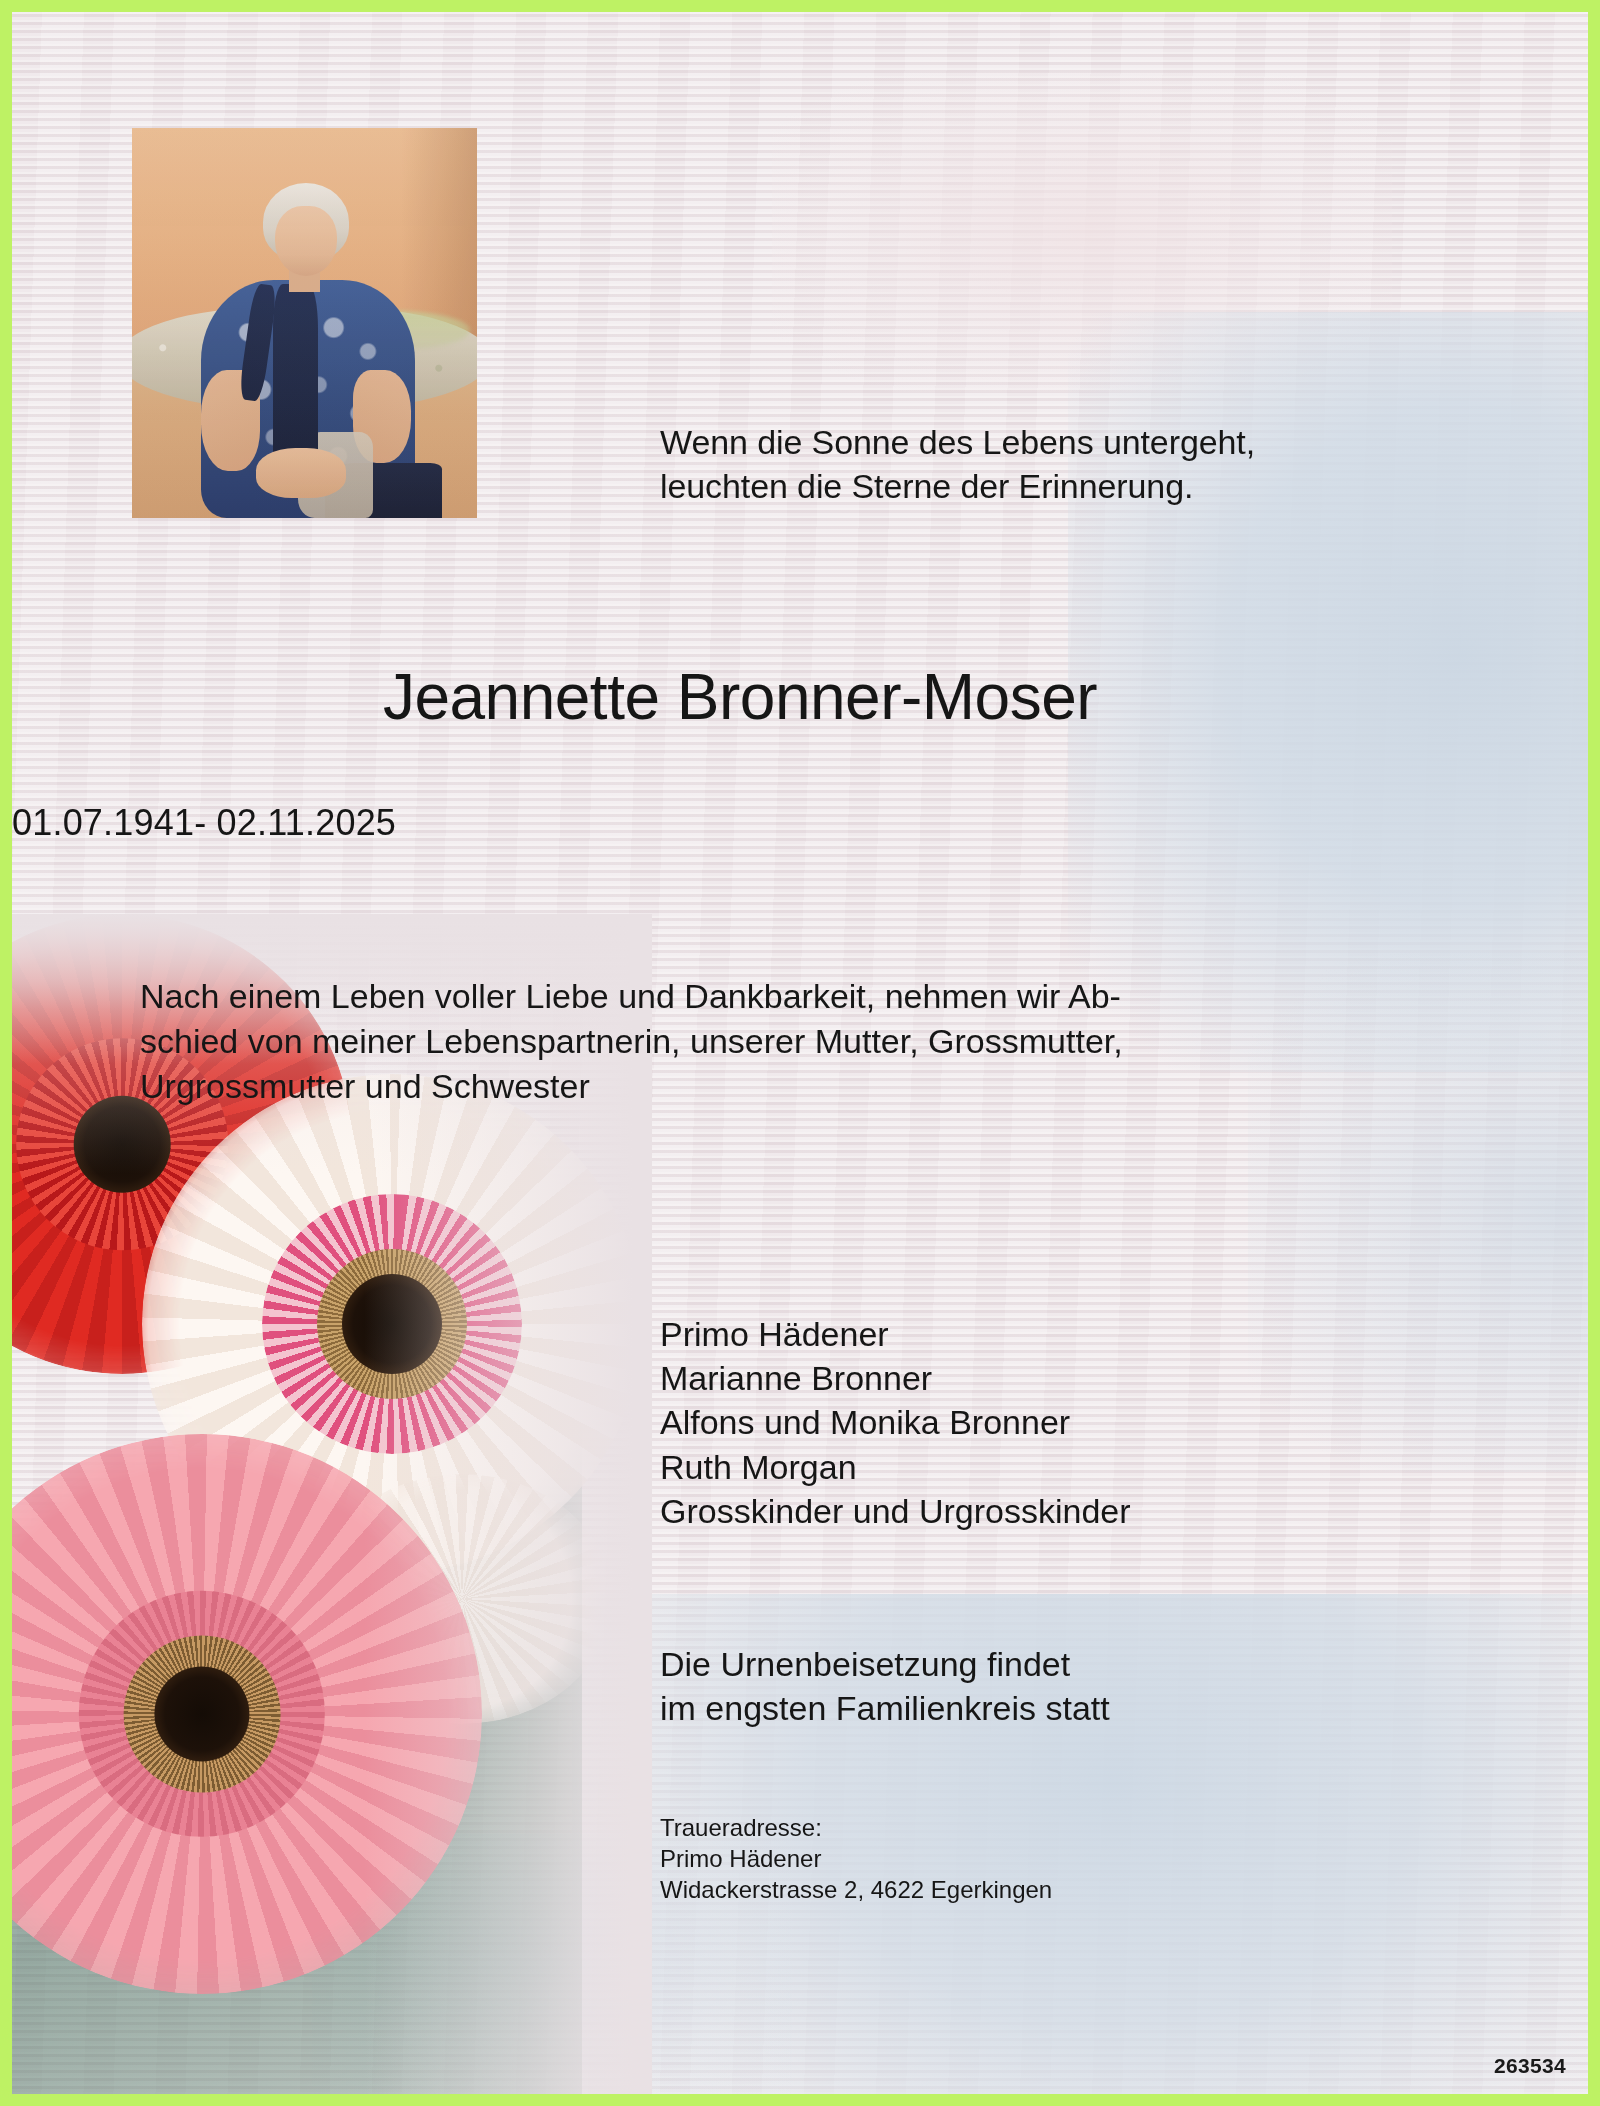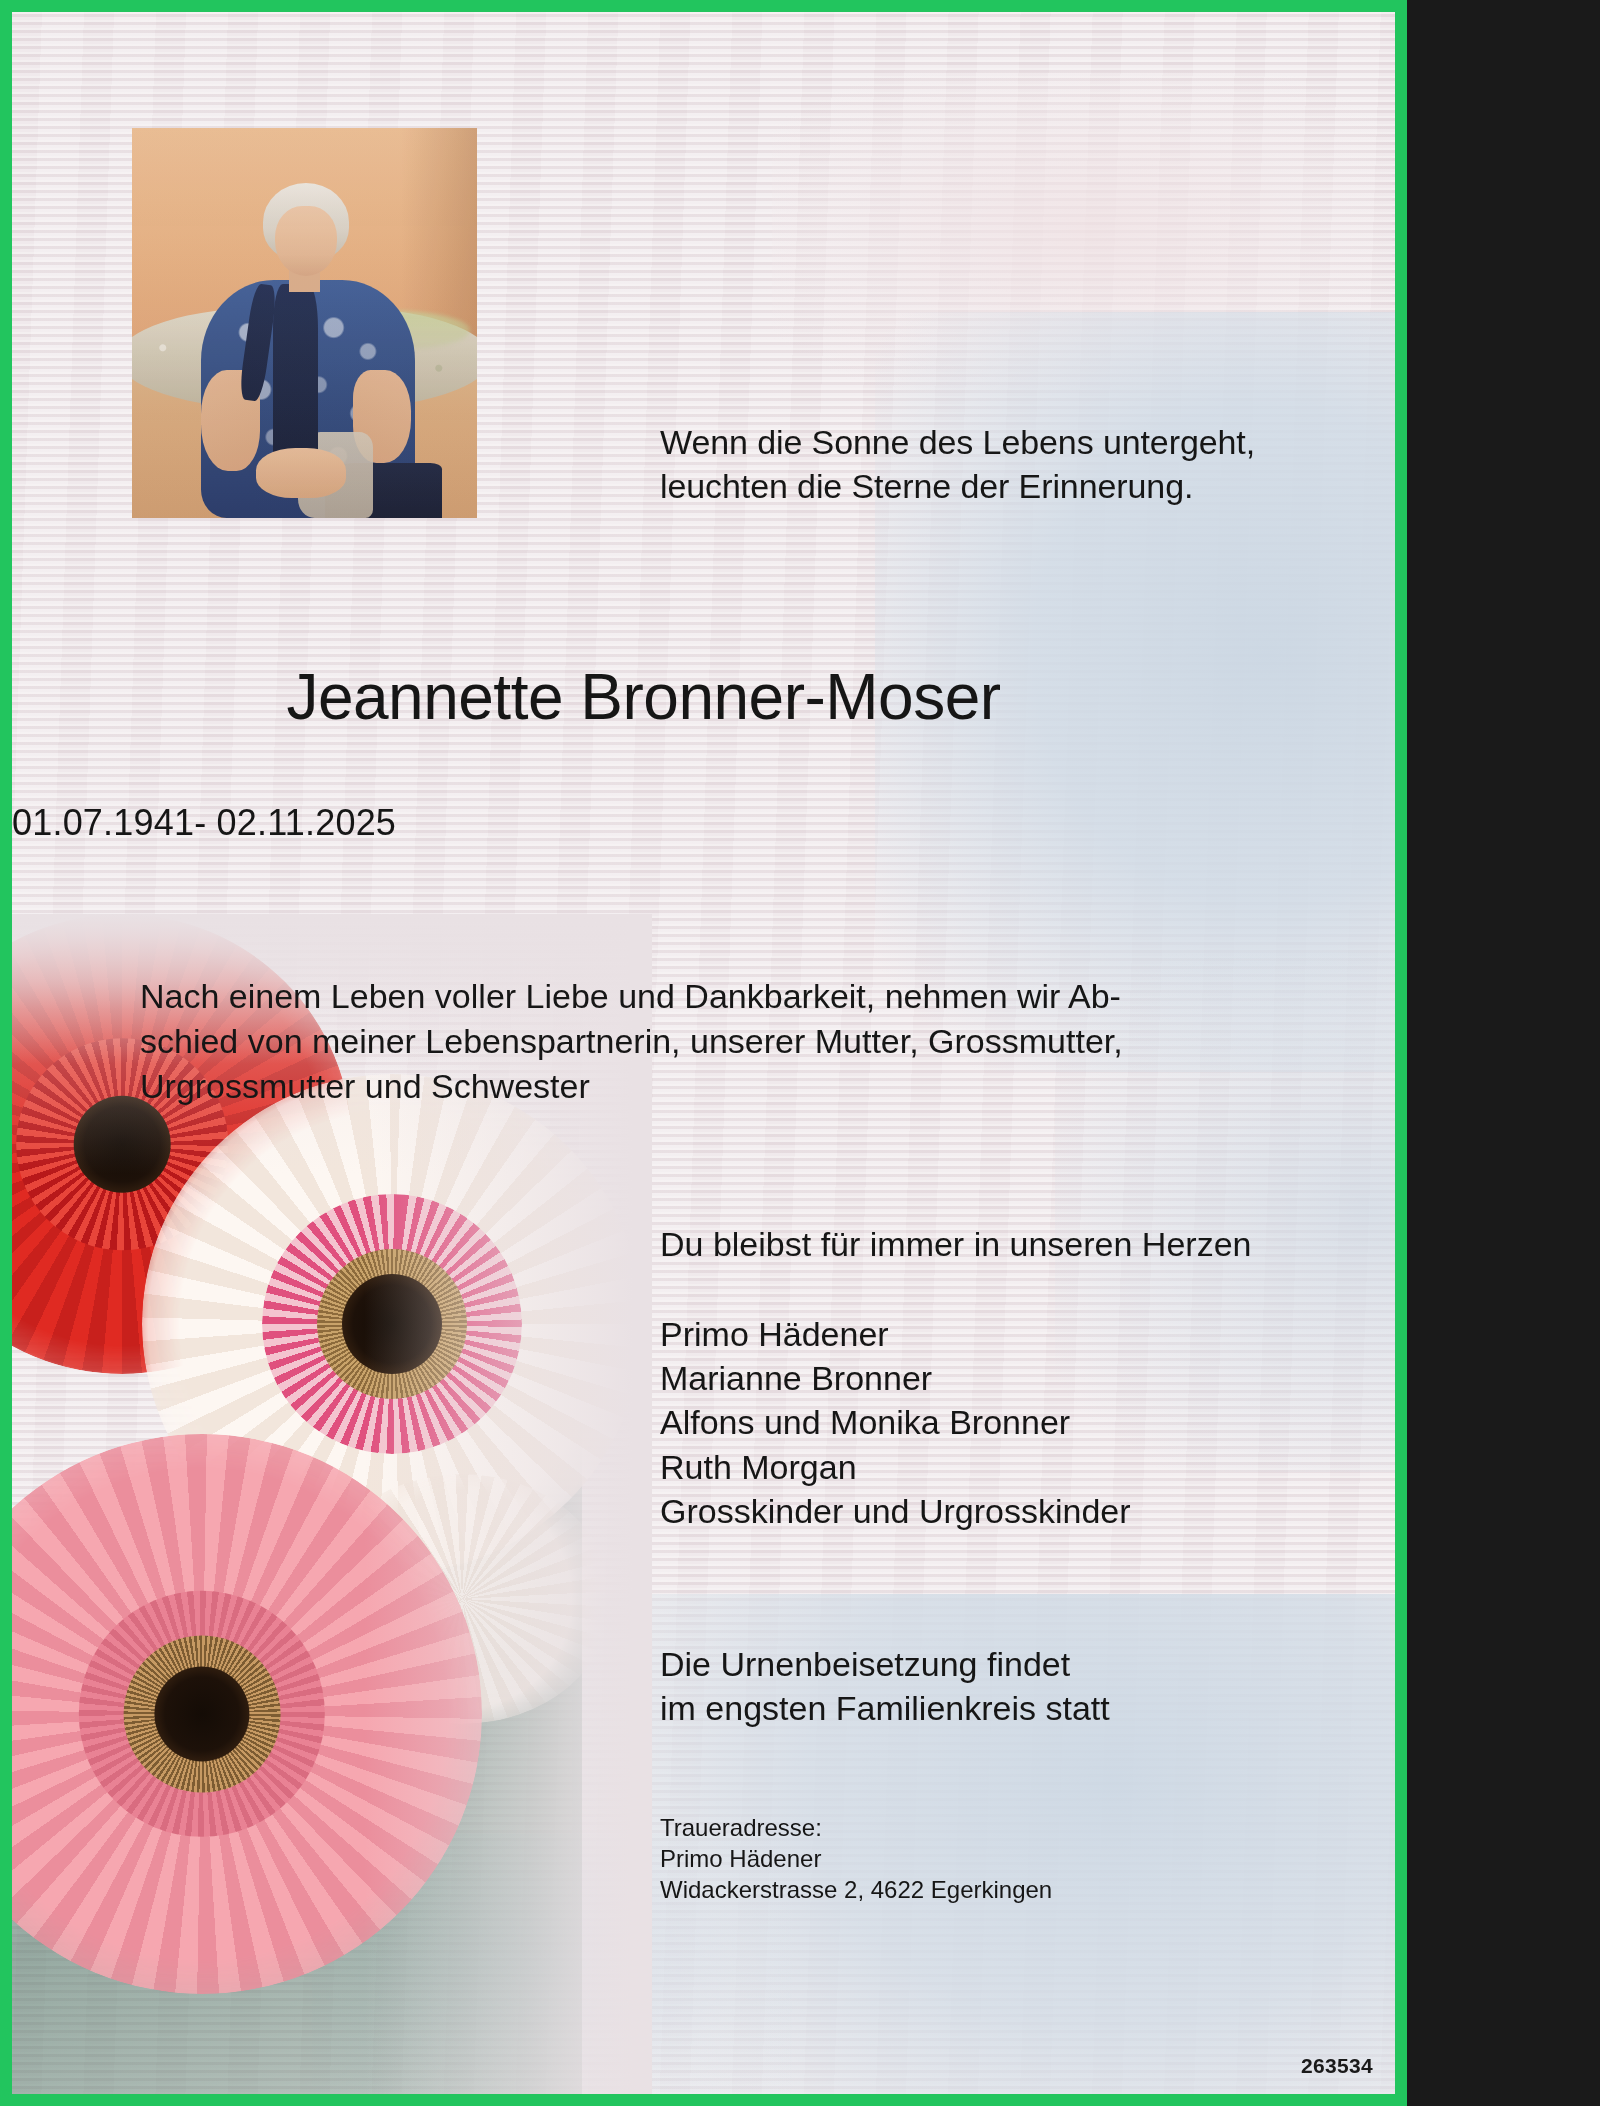--- a/index.html
+++ b/index.html
@@ -3,23 +3,23 @@
 <meta charset="utf-8">
 <style>
   html, body {
     margin: 0;
     padding: 0;
     background: #1a1a1a;
   }
 
   .page {
     position: relative;
-    width: 1407px;
+    width: 1600px;
     height: 2106px;
-    background: #22c55e;
+    background: #bef264;
     overflow: hidden;
     font-family: "Liberation Sans", sans-serif;
   }
 
   
   .paper {
     position: absolute;
     left: 12px;
     top: 12px;
     right: 12px;
@@ -597,21 +597,20 @@
 leuchten die Sterne der Erinnerung.</div>
 
       <div class="deceased-name">Jeannette Bronner-Moser</div>
 
       <div class="dates">01.07.1941- 02.11.2025</div>
 
       <div class="intro-paragraph">Nach einem Leben voller Liebe und Dankbarkeit, nehmen wir Ab-
 schied von meiner Lebenspartnerin, unserer Mutter, Grossmutter,
 Urgrossmutter und Schwester</div>
 
-      <div class="tribute">Du bleibst für immer in unseren Herzen</div>
 
       <div class="survivors">
         <div>Primo Hädener</div>
         <div>Marianne Bronner</div>
         <div>Alfons und Monika Bronner</div>
         <div>Ruth Morgan</div>
         <div>Grosskinder und Urgrosskinder</div>
       </div>
 
       <div class="ceremony">Die Urnenbeisetzung findet

